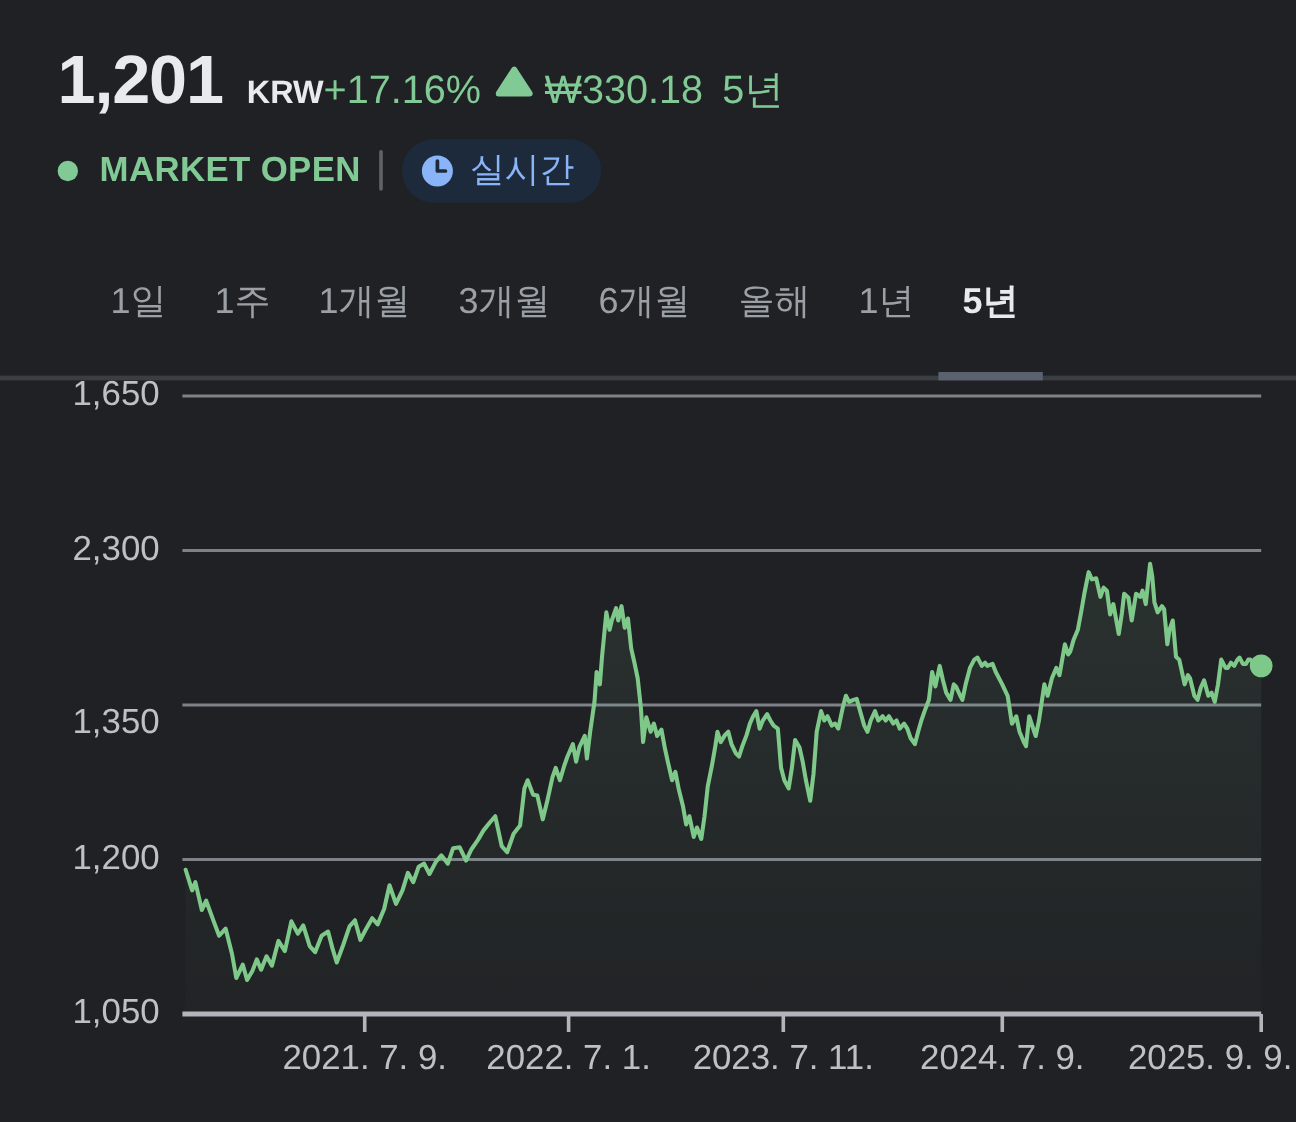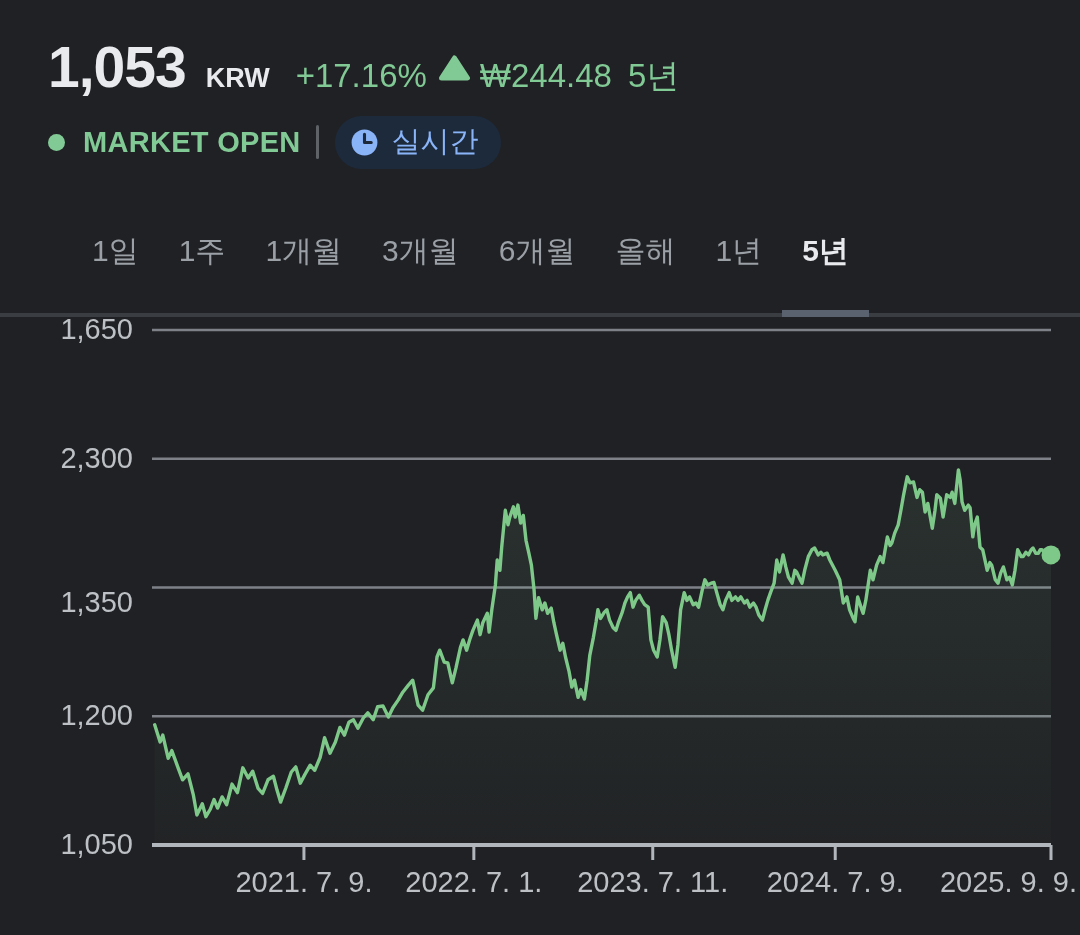--- a/index.html
+++ b/index.html
@@ -8,21 +8,21 @@
     background:#202124;
     font-family:"Liberation Sans","DejaVu Sans",sans-serif;
     color:#e8eaed;
     position:relative;
   }
   
   .header { position:relative; z-index:2; padding:34px 0 0 48px; }
   .price-row { display:flex; align-items:baseline; }
   .price { font-size:57px; font-weight:700; letter-spacing:-1px; color:#e8eaed; }
   .currency { font-size:27px; font-weight:700; color:#e8eaed; margin-left:20px; }
-  .pct { font-size:33px; font-weight:500; color:#81c995; margin-left:26px; }
+  .pct { font-size:33px; font-weight:500; color:#81c995; }
   .arrow-up { margin-left:12px; align-self:center; position:relative; top:3px; }
   .amt { font-size:33px; font-weight:500; color:#81c995; margin-left:10px; }
   .period { font-size:33px; font-weight:500; color:#81c995; margin-left:16px; }
 
   .status-row { display:flex; align-items:center; margin:15px 0 0 0; height:54px; }
   .status-dot { width:17px; height:17px; border-radius:50%; background:#81c995; }
   .status-label { font-size:29px; font-weight:600; color:#81c995; margin-left:18px; letter-spacing:.3px; }
   .v-divider { width:3px; height:34px; background:#5f6368; margin-left:15px; border-radius:2px; }
   .rt-badge { display:flex; align-items:center; height:53px; margin-left:16px;
               background:#1d2a3b; border-radius:27px; padding:0 22px 0 14px; border:none; cursor:default; }
@@ -79,29 +79,29 @@
 <div id="x-labels">
     <div class="x-label" style="left: 303.931px; transform: translateX(-50%);">2021. 7. 9.</div>
     <div class="x-label" style="left: 473.842px; transform: translateX(-50%);">2022. 7. 1.</div>
     <div class="x-label" style="left: 652.743px; transform: translateX(-50%);">2023. 7. 11.</div>
     <div class="x-label" style="left: 835.24px; transform: translateX(-50%);">2024. 7. 9.</div>
     <div class="x-label" style="right: 3px; margin-left: 19px;">2025. 9. 9.</div>
   </div>
 
 <div class="header">
   <div class="price-row">
-    <span class="price">1,053</span>
+    <span class="price">1,201</span>
     <span class="currency">KRW</span>
     <span class="pct">+17.16%</span>
     <span class="arrow-up">
       <svg width="31" height="26" viewBox="0 0 31 26">
         <path d="M15.5 3 L28.5 23 H2.5 Z" fill="#81c995" stroke="#81c995" stroke-width="5" stroke-linejoin="round"></path>
       </svg>
     </span>
-    <span class="amt">₩244.48</span>
+    <span class="amt">₩330.18</span>
     <span class="period">5년</span>
   </div>
   <div class="status-row">
     <span class="status-dot"></span>
     <span class="status-label">MARKET OPEN</span>
     <span class="v-divider"></span>
     <span class="rt-badge">
       <svg width="31" height="31" viewBox="0 0 24 24">
         <circle cx="12" cy="12" r="10" fill="#8ab4f8"></circle>
         <path d="M12 5.6 V12 H17.2" fill="none" stroke="#1d2a3b" stroke-width="2.4" stroke-linecap="round" stroke-linejoin="round"></path>

